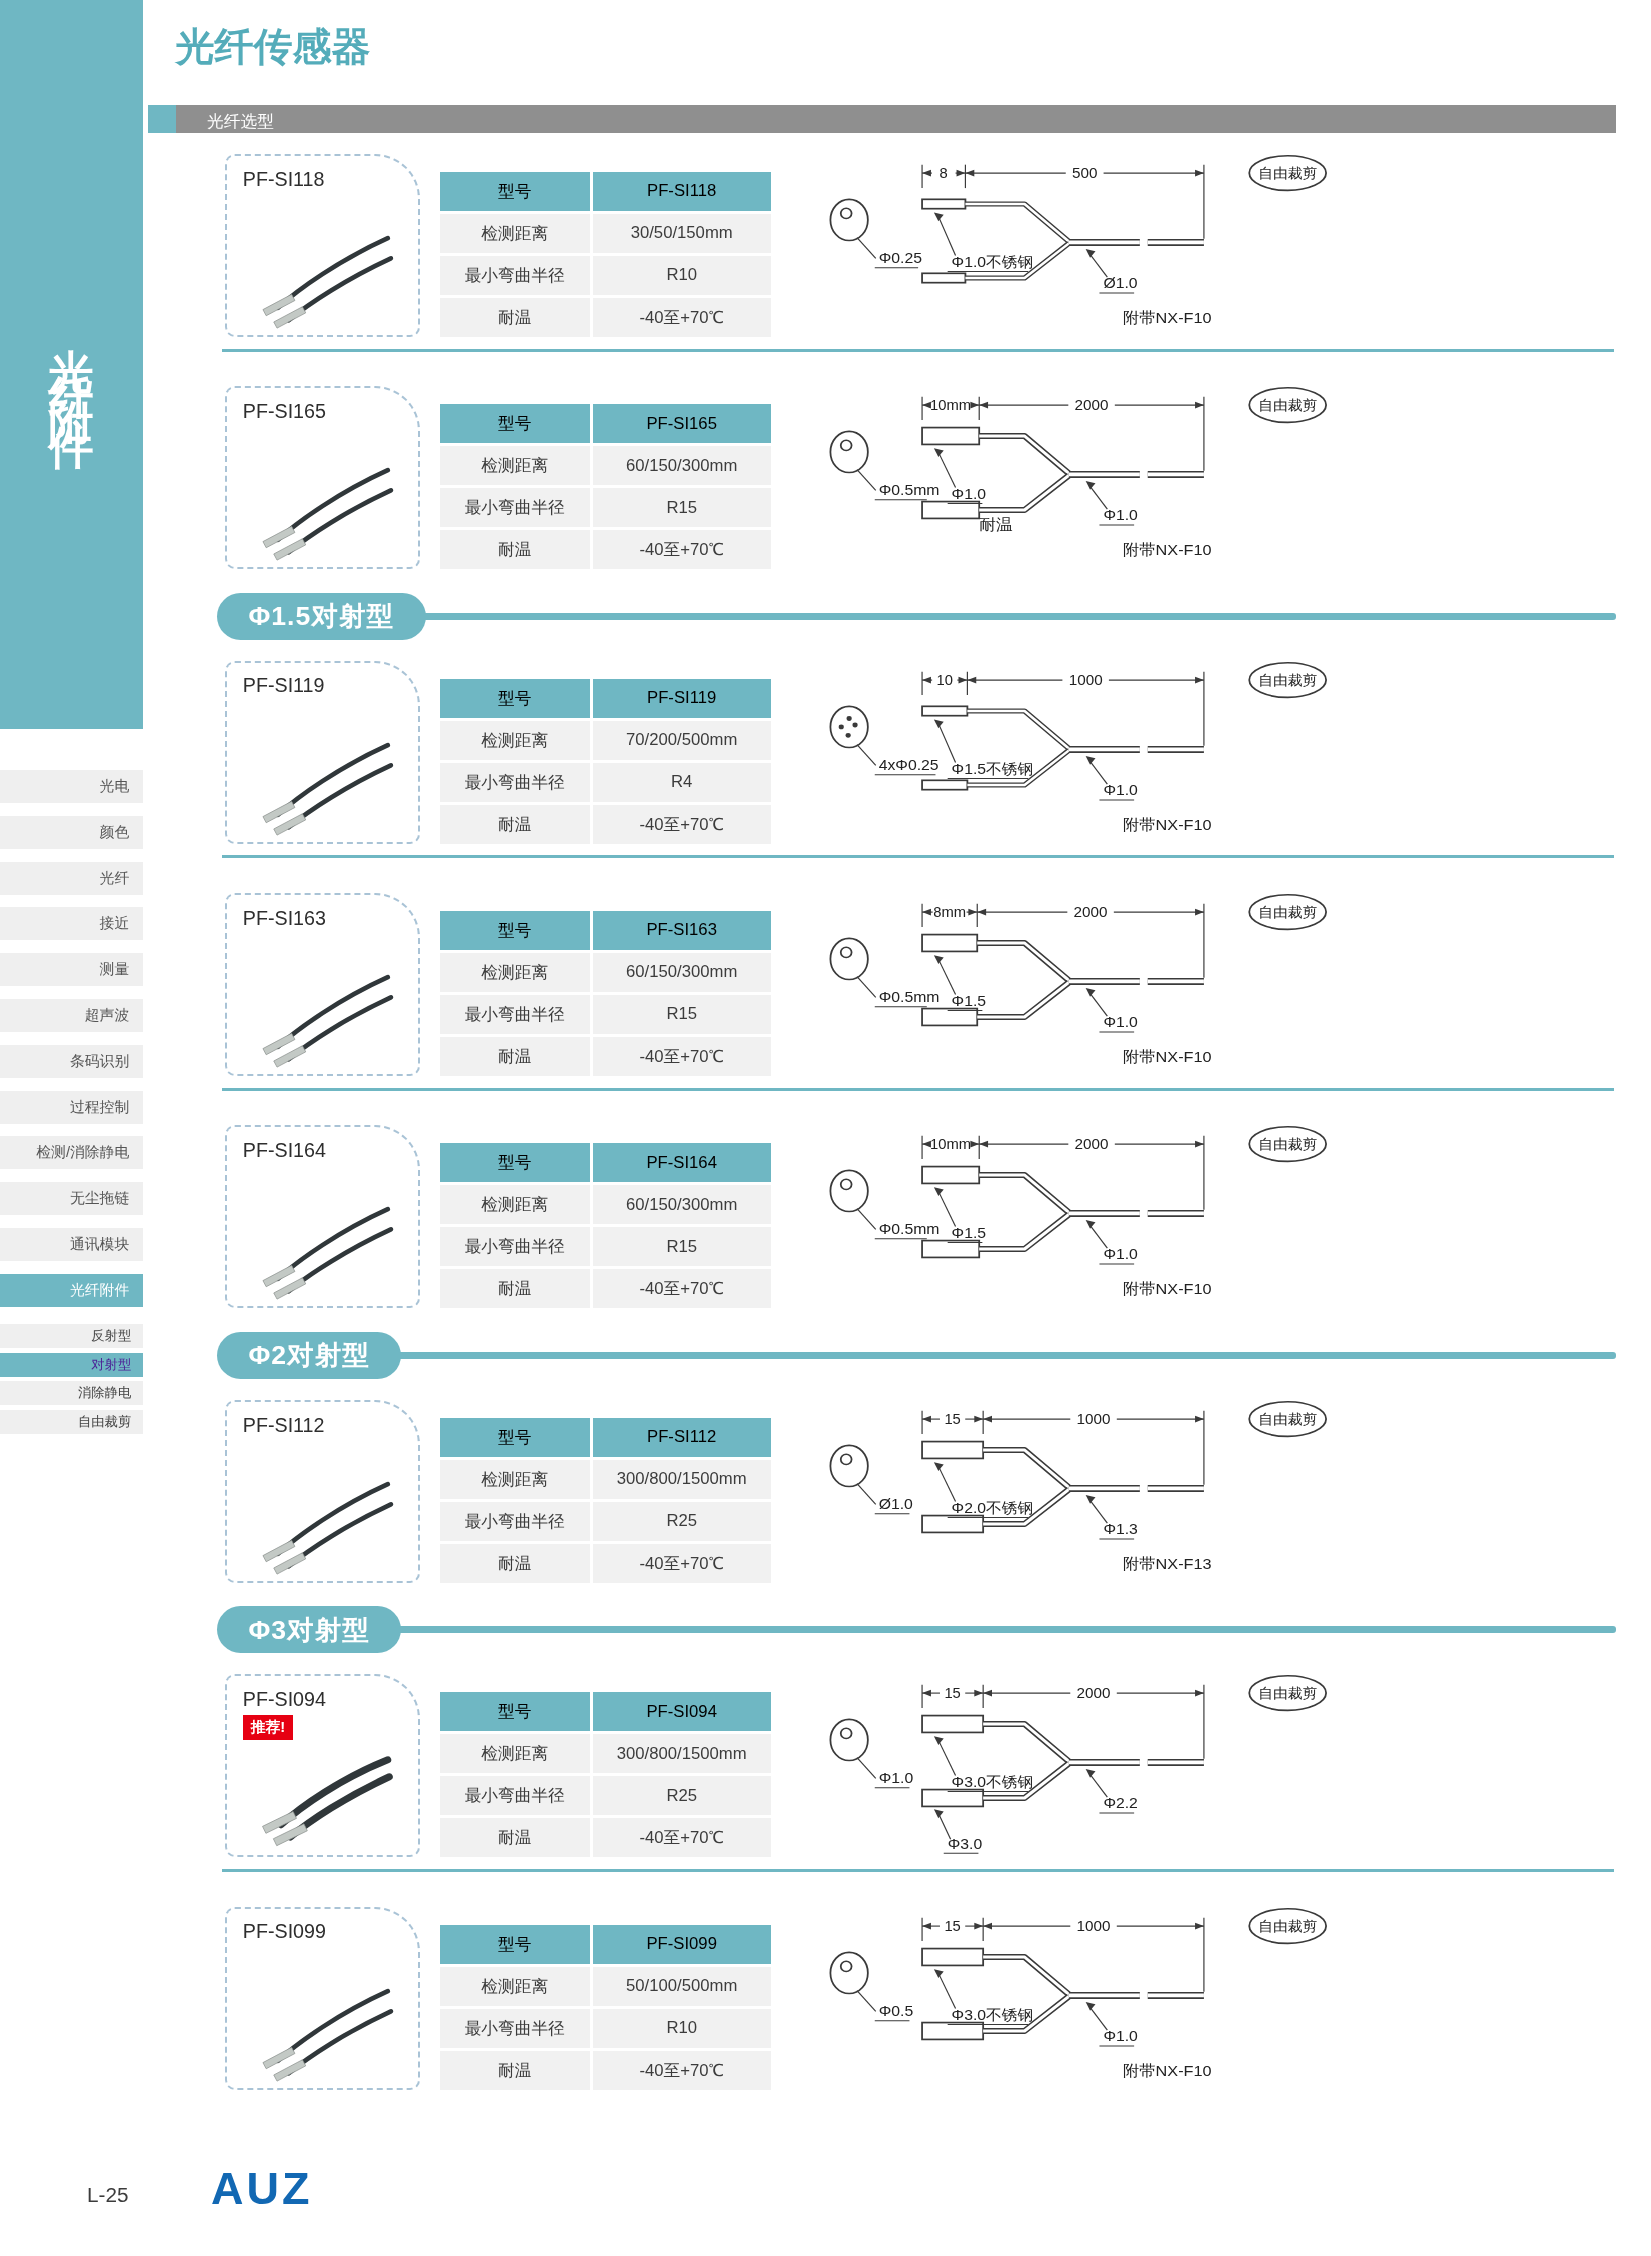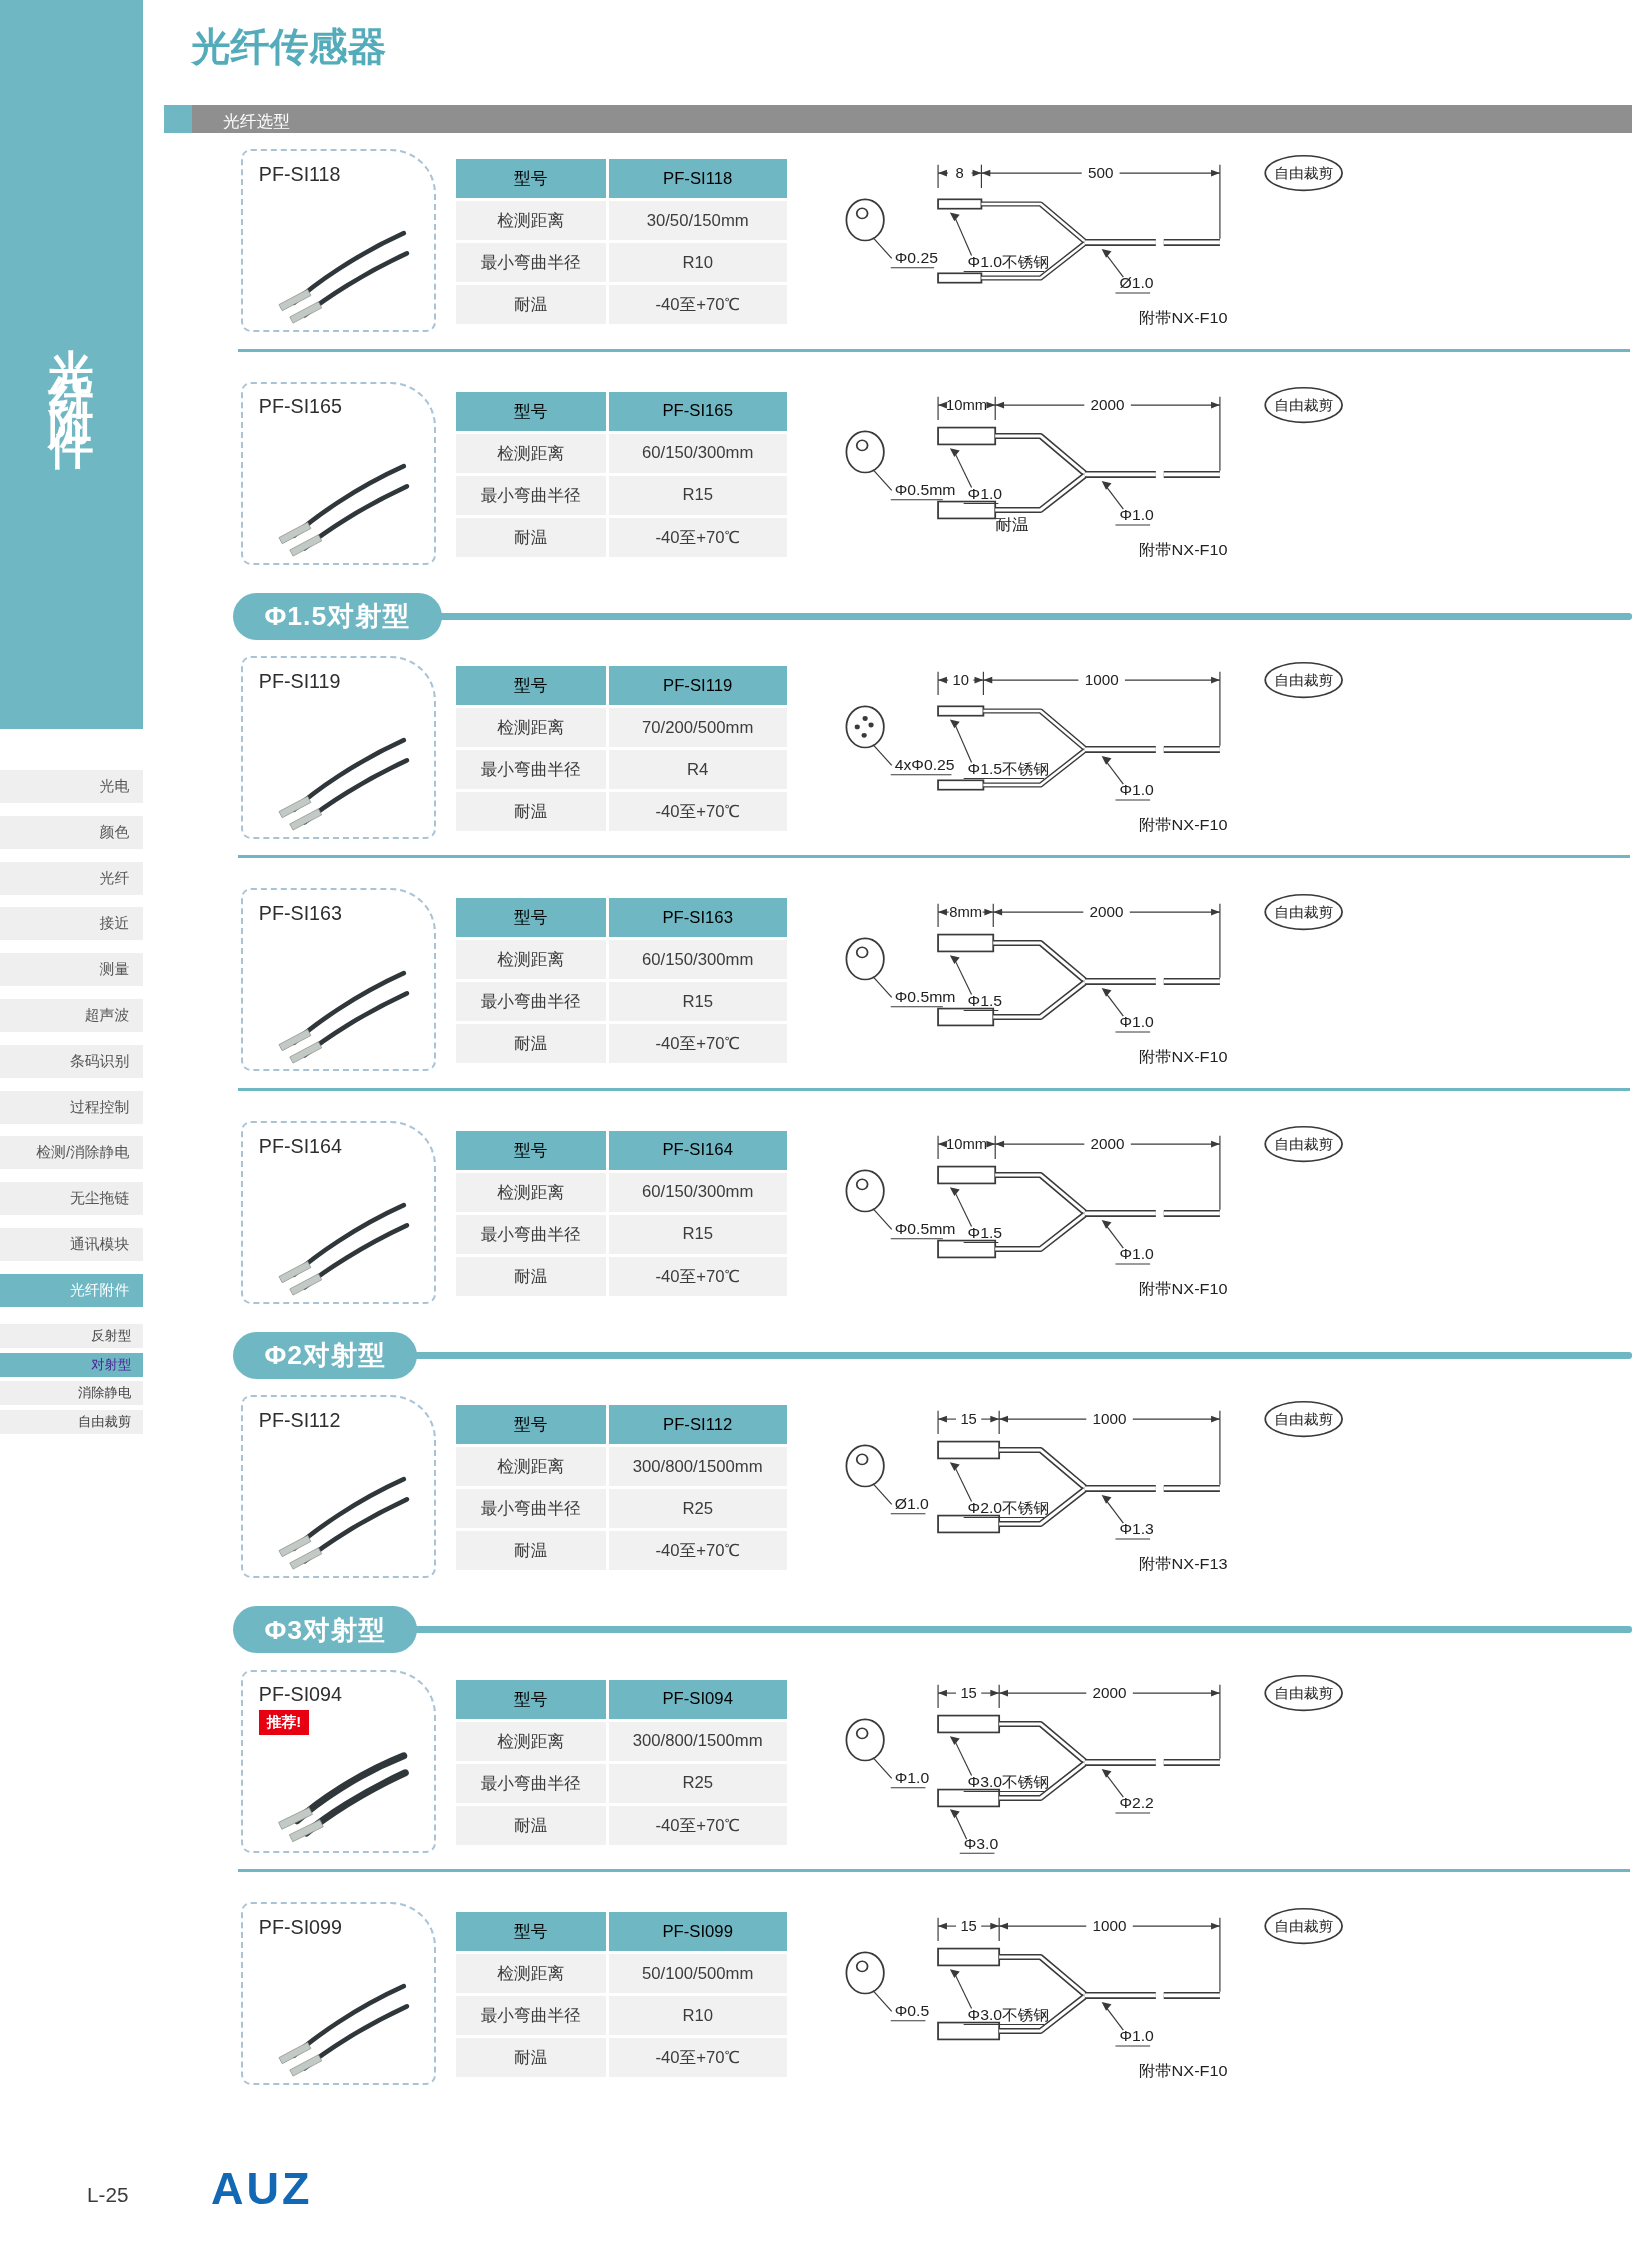--- a/index.html
+++ b/index.html
@@ -21,35 +21,35 @@
   .menu{margin-top:41px;display:flex;flex-direction:column;gap:12.8px;}
   .menu-item{height:33px;background:#EFEFEF;display:flex;align-items:center;
       justify-content:flex-end;padding-right:13.8px;font-size:14.8px;color:#555;text-align:right;}
   .menu-item.active{background:var(--teal);color:#fff;}
   .submenu{margin-top:17.7px;display:flex;flex-direction:column;gap:4.9px;}
   .sub-item{height:23.6px;background:#EFEFEF;display:flex;align-items:center;
       justify-content:flex-end;padding-right:11.8px;font-size:13.3px;color:#444;padding-left:12px;}
   .sub-item.active{background:var(--teal);color:#4c1d95;}
 
   
-  .main{position:absolute;left:164px;top:0;width:1468px;}
+  .main{position:absolute;left:148px;top:0;width:1468px;}
   .page-title{margin:21.7px 0 0 27.6px;font-size:39px;font-weight:700;color:var(--title);line-height:1.3;}
   .subtitle-bar{margin-top:33px;height:27.6px;background:var(--graybar);
       display:flex;align-items:flex-end;}
   .subtitle-square{width:27.6px;height:27.6px;background:var(--teal);flex:0 0 auto;}
   .subtitle-text{color:#fff;font-size:16.7px;margin-left:31.5px;}
 
   .section-header{display:flex;align-items:center;margin:23.6px 0 0 69px;}
   .section-header.first{margin-top:43px;}
   .pill{height:47px;border-radius:25.6px;background:var(--teal);color:#fff;
       display:flex;align-items:center;padding:0 31.5px;font-size:26.6px;font-weight:700;
       letter-spacing:1px;flex:0 0 auto;}
   .section-line{flex:1;height:6.9px;background:var(--teal);margin-left:-3.9px;border-radius:0 3px 3px 0;}
 
-  .product-row{display:flex;align-items:center;gap:19.7px;margin:11.8px 0 0 77px;height:192px;}
+  .product-row{display:flex;align-items:flex-end;gap:19.7px;margin:11.8px 0 0 77px;height:192px;}
   .product-row.after-div{margin-top:25.6px;}
 
   .product-card{position:relative;width:195px;height:183px;border:2px dashed var(--dash);
       border-radius:9.9px 45px 9.9px 9.9px;background:#fff;flex:0 0 auto;}
   .card-label{font-size:19.7px;color:#2e2e2e;padding:11.8px 0 0 15.8px;}
   .badge{display:inline-block;margin:3.9px 0 0 15.8px;background:var(--red);color:#fff;
       font-size:14.8px;font-weight:700;padding:3px 7.9px;}
   .photo{position:absolute;left:3.9px;bottom:3.9px;width:179px;height:116px;}
   .photo .fiber{fill:none;stroke:#30373a;stroke-width:6;stroke-linecap:round;}
   .photo.thick .fiber{stroke-width:9;}

